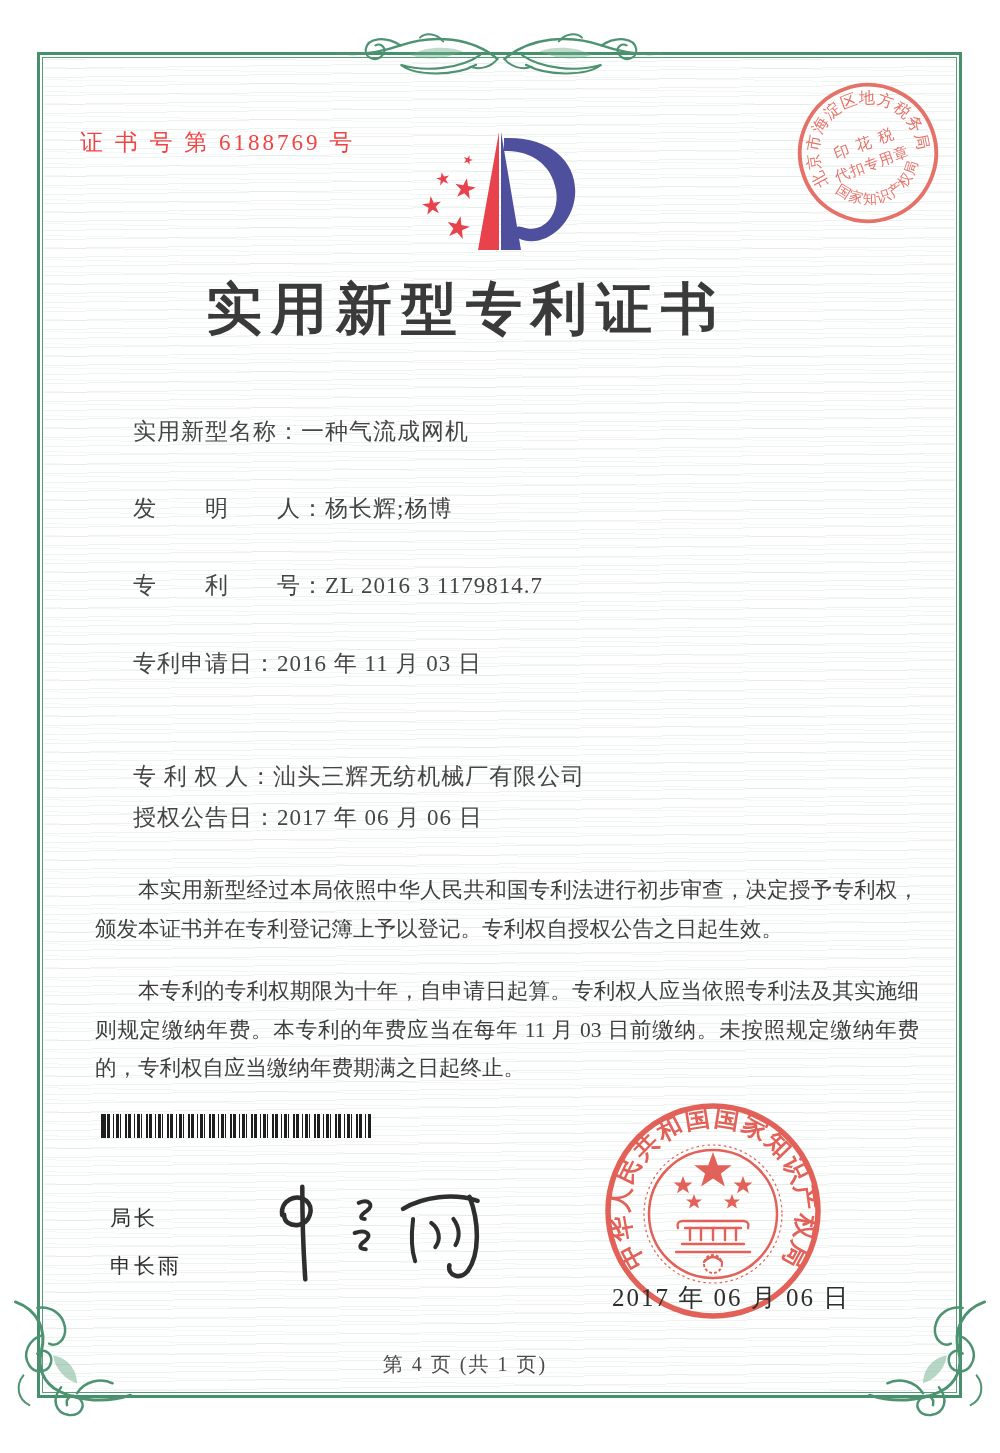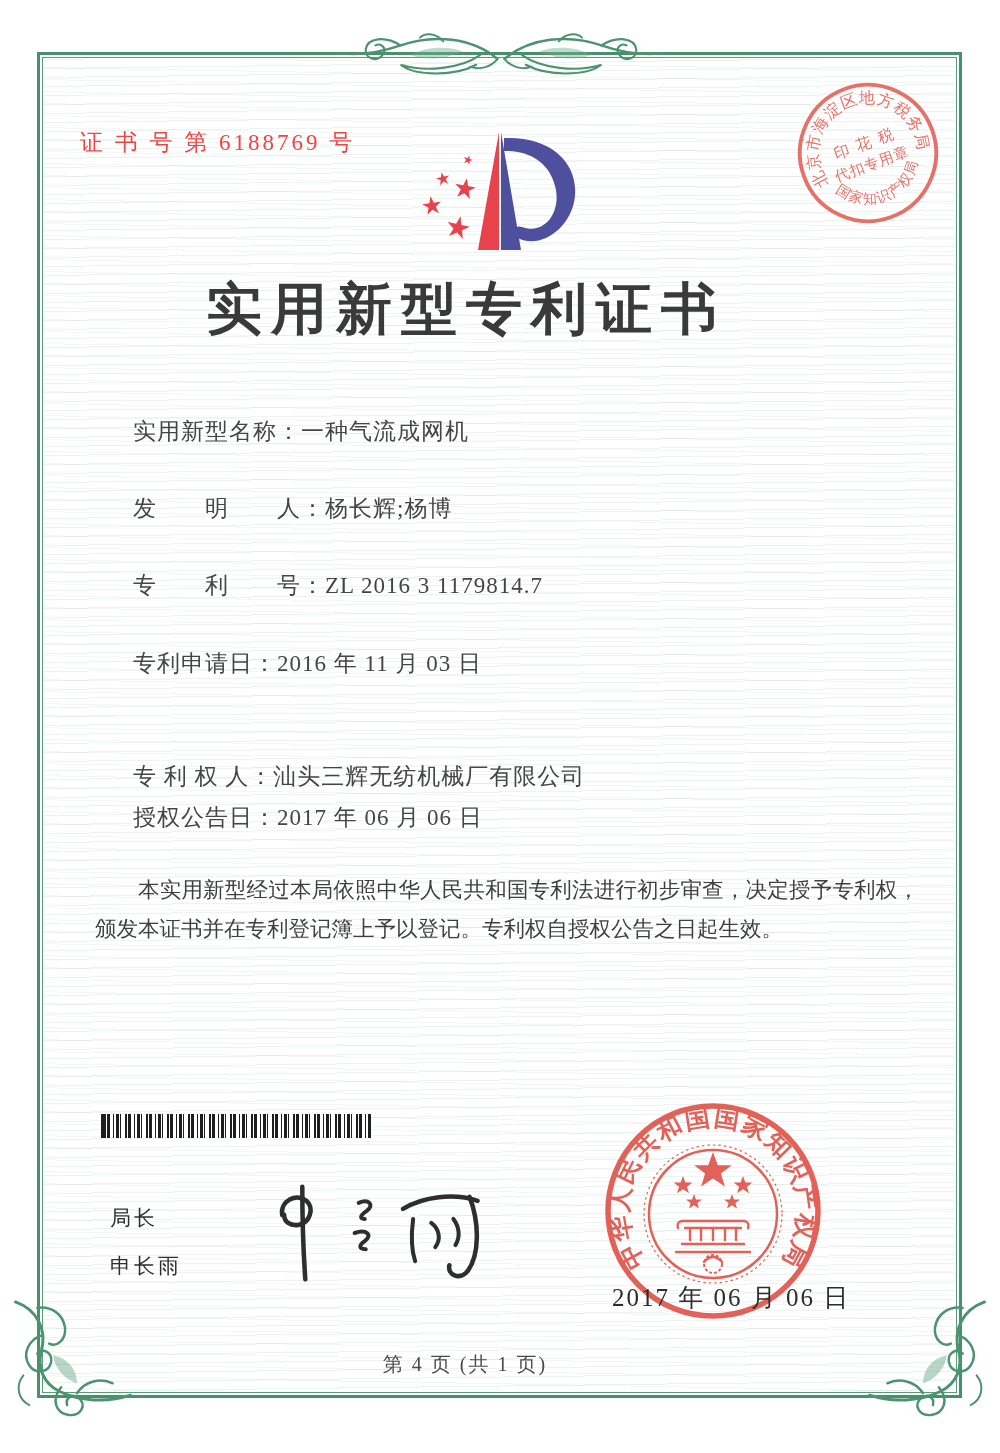--- a/index.html
+++ b/index.html
@@ -184,20 +184,21 @@
 </div>
 <div class="field f4">
   <span>专 利 权 人：</span><span>汕头三辉无纺机械厂有限公司</span>
 </div>
 <div class="field f5">
   <span>授权公告日：</span><span>2017 年 06 月 06 日</span>
 </div>
 
 <div class="body-text">
   <p>本实用新型经过本局依照中华人民共和国专利法进行初步审查，决定授予专利权，颁发本证书并在专利登记簿上予以登记。专利权自授权公告之日起生效。</p>
+  <p>本专利的专利权期限为十年，自申请日起算。专利权人应当依照专利法及其实施细则规定缴纳年费。本专利的年费应当在每年 11 月 03 日前缴纳。未按照规定缴纳年费的，专利权自应当缴纳年费期满之日起终止。</p>
 </div>
 
 <div class="barcode"></div>
 
 <div class="signer">
   <div>局长</div>
   <div>申长雨</div>
 </div>
 
 <div class="signature-svg">

